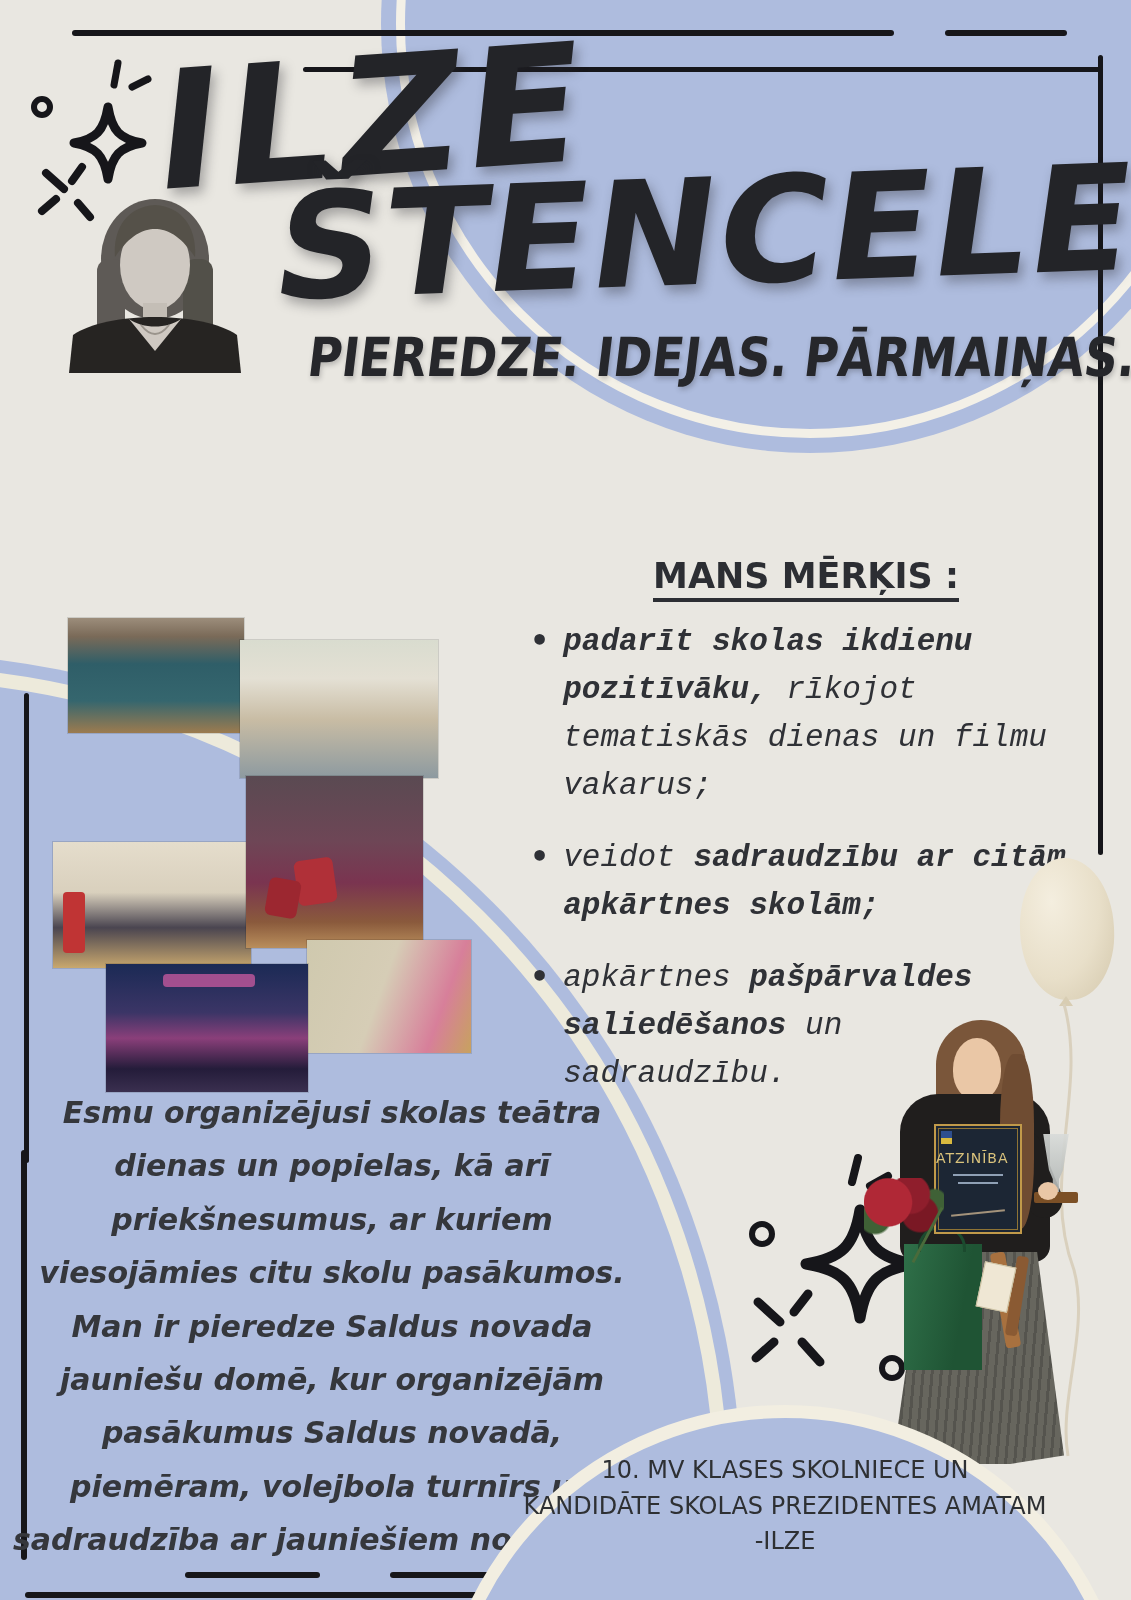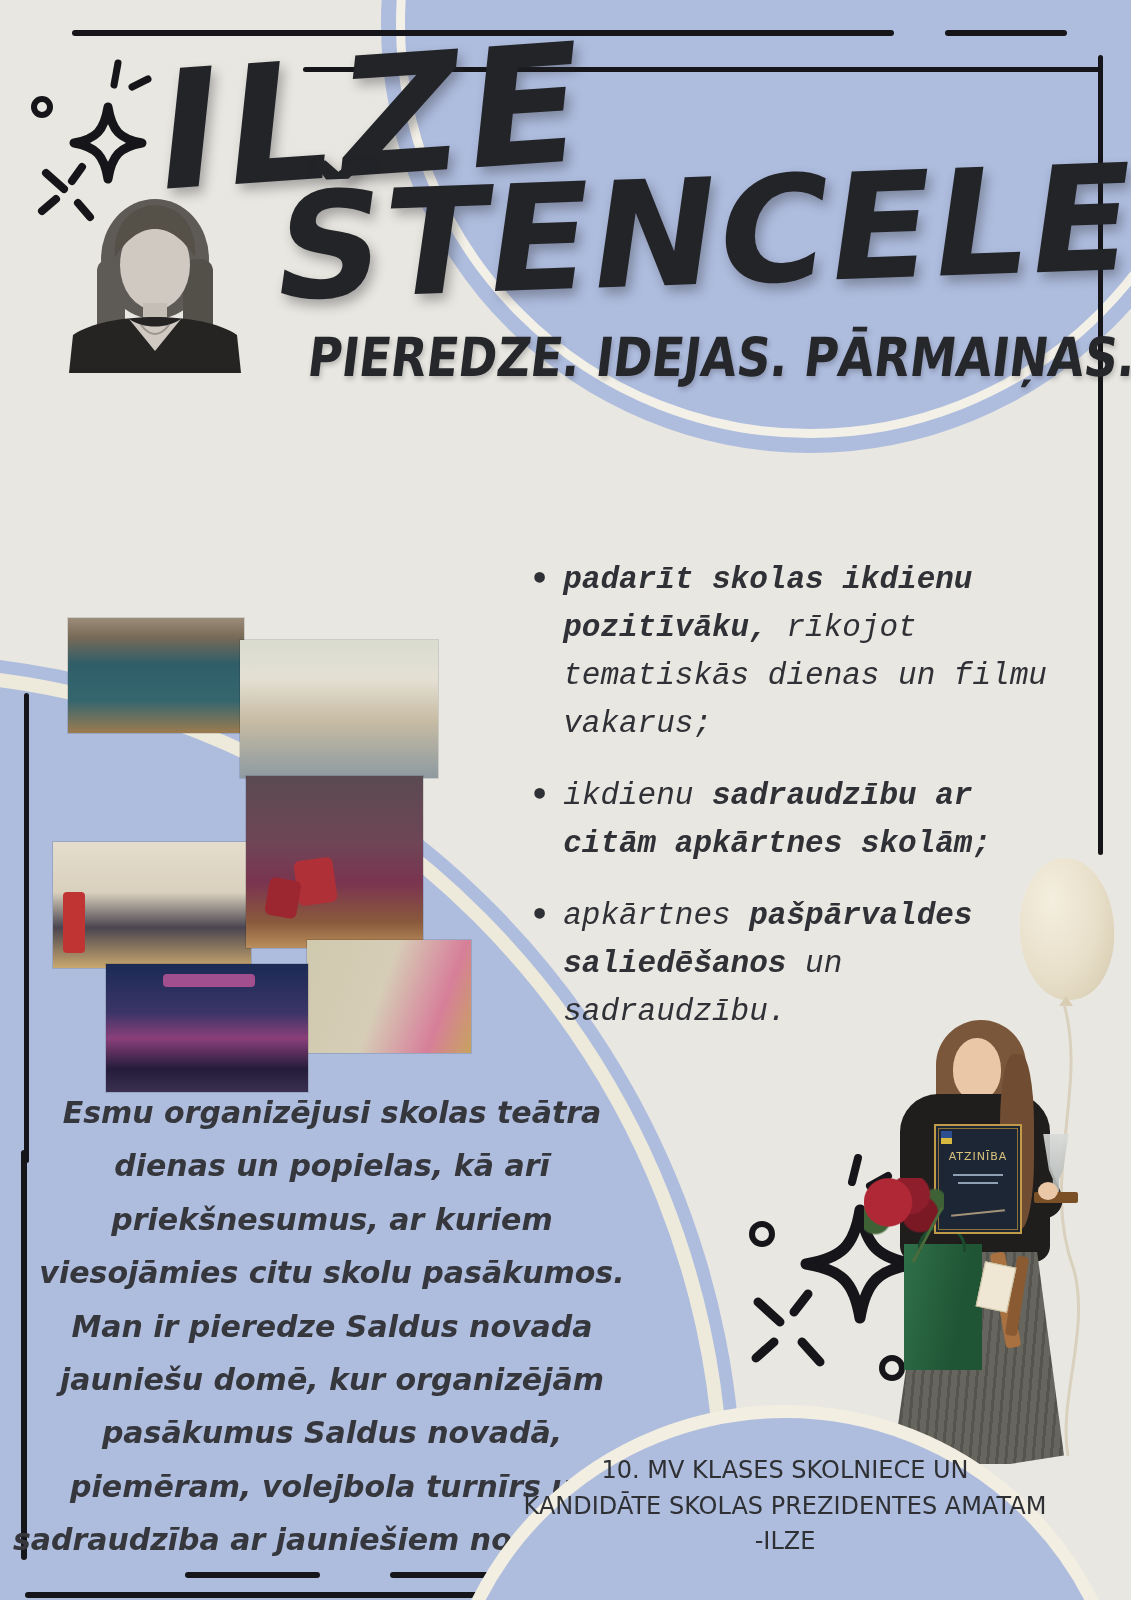--- a/index.html
+++ b/index.html
@@ -102,22 +102,22 @@
   .face { left:105px; top:26px; width:48px; height:62px; background:#eac7a6; border-radius:50% 50% 46% 46%; }
   .torso { left:52px; top:82px; width:150px; height:168px; background:#201e1d; border-radius:38px 38px 16px 16px; }
   .sleeve { left:168px; top:116px; width:36px; height:92px; background:#201e1d; border-radius:18px; transform:rotate(-22deg); }
   .skirt { left:48px; top:240px; width:168px; height:212px;
     background:repeating-linear-gradient(95deg,#55544e 0 3px,#67665e 3px 9px);
     clip-path:polygon(16% 0,84% 0,100% 96%,68% 100%,10% 100%,0 88%); }
   .cert { left:86px; top:112px; width:88px; height:110px; background:#1c2634;
     border:2px solid #c19a4a; box-shadow:inset 0 0 0 2px #1c2634, inset 0 0 0 3px #8f7435; box-sizing:border-box; }
   .cert-crest { left:5px; top:5px; width:11px; height:13px;
     background:linear-gradient(#2e4f8f 55%,#d8b93f 45%); position:absolute; }
-  .cert-title { position:absolute; left:0; top:24px; width:100%; text-align:center;
-    color:#d9c27c; font-size:11px; letter-spacing:1px; }
+  .cert-title { position:absolute; left:0; top:24px; width:100%; 
+    color:#d9c27c; font-size:14px; letter-spacing:1px; }
   .cert-line1 { position:absolute; left:20%; top:48px; width:60%; height:2px; background:#8fa0b5; }
   .cert-line2 { position:absolute; left:26%; top:56px; width:48%; height:2px; background:#8fa0b5; }
   .cert-sign  { position:absolute; left:18%; top:86px; width:64%; height:2px; background:#a4937b; transform:rotate(-6deg); }
   .trophy { left:192px; top:122px; width:32px; height:60px;
     background:linear-gradient(#d8dbd9,#aeb3b1); clip-path:polygon(10% 0,90% 0,72% 60%,60% 75%,60% 100%,40% 100%,40% 75%,28% 60%); opacity:.9; }
   .trophy-base { left:186px; top:180px; width:44px; height:11px; background:#7c5026; border-radius:2px; }
   .hand { left:190px; top:170px; width:20px; height:18px; background:#eac7a6; border-radius:50%; }
   .rose { left:16px; top:166px; width:80px; height:58px;
     background:
       radial-gradient(circle at 30% 42%, #b02836 0 36%, transparent 38%),
@@ -191,27 +191,30 @@
   <div class="photo p4">
     <div class="p4-red1"></div>
     <div class="p4-red2"></div>
   </div>
   <div class="photo p7"></div>
   <div class="photo p6">
     <div class="p6-glow"></div>
   </div>
 
   <div class="abs goals">
+    <div class="goals-heading">
+      <span>MANS MĒRĶIS :</span>
+    </div>
     <div class="goal-item">
       <span class="goal-dot">•</span>
       <span class="goal-text"><b>padarīt skolas ikdienu pozitīvāku,</b><span> rīkojot tematiskās dienas un filmu vakarus;</span></span>
     </div>
     <div class="goal-item">
       <span class="goal-dot">•</span>
-      <span class="goal-text"><span>ikdienu </span><b>sadraudzību ar citām apkārtnes skolām;</b></span>
+      <span class="goal-text"><span>veidot </span><b>sadraudzību ar citām apkārtnes skolām;</b></span>
     </div>
     <div class="goal-item">
       <span class="goal-dot">•</span>
       <span class="goal-text"><span>apkārtnes </span><b>pašpārvaldes saliedēšanos </b><span>un sadraudzību.</span></span>
     </div>
   </div>
 
   <div class="abs balloon"></div>
   <div class="abs balloon-knot"></div>
   <svg class="abs" style="left:1030px; top:1000px; z-index:3;" width="70" height="460" viewBox="0 0 70 460">

